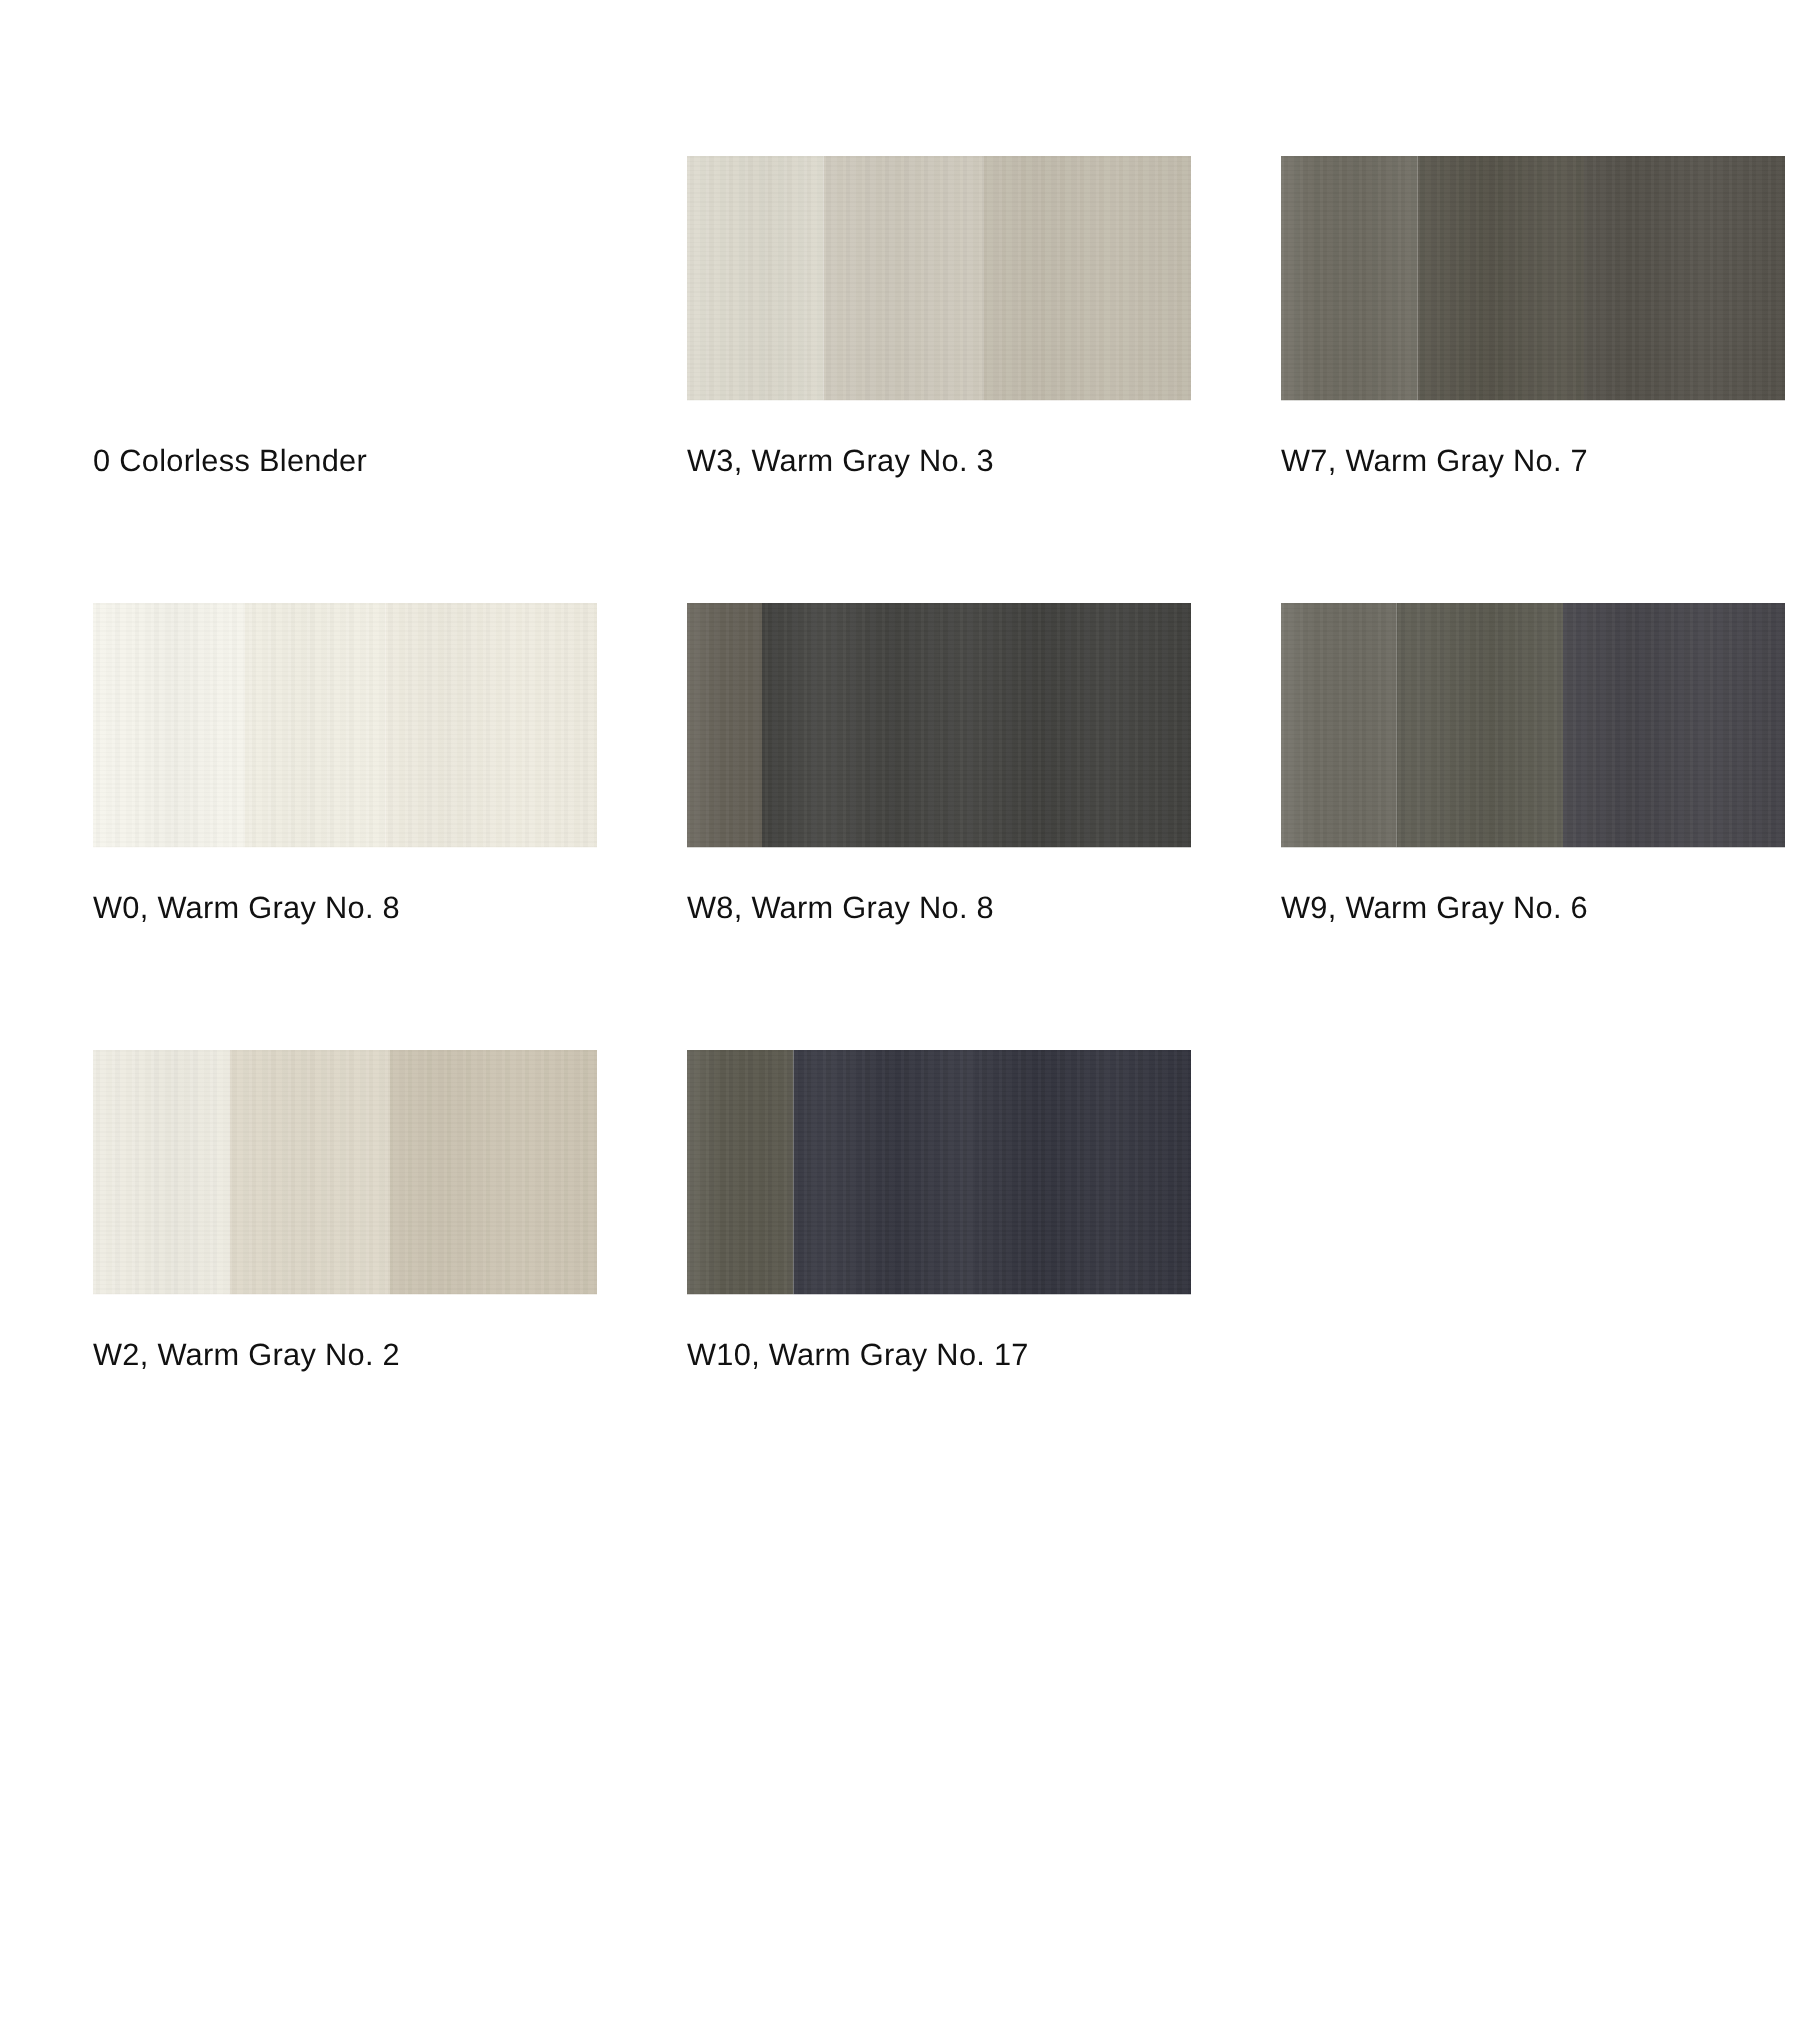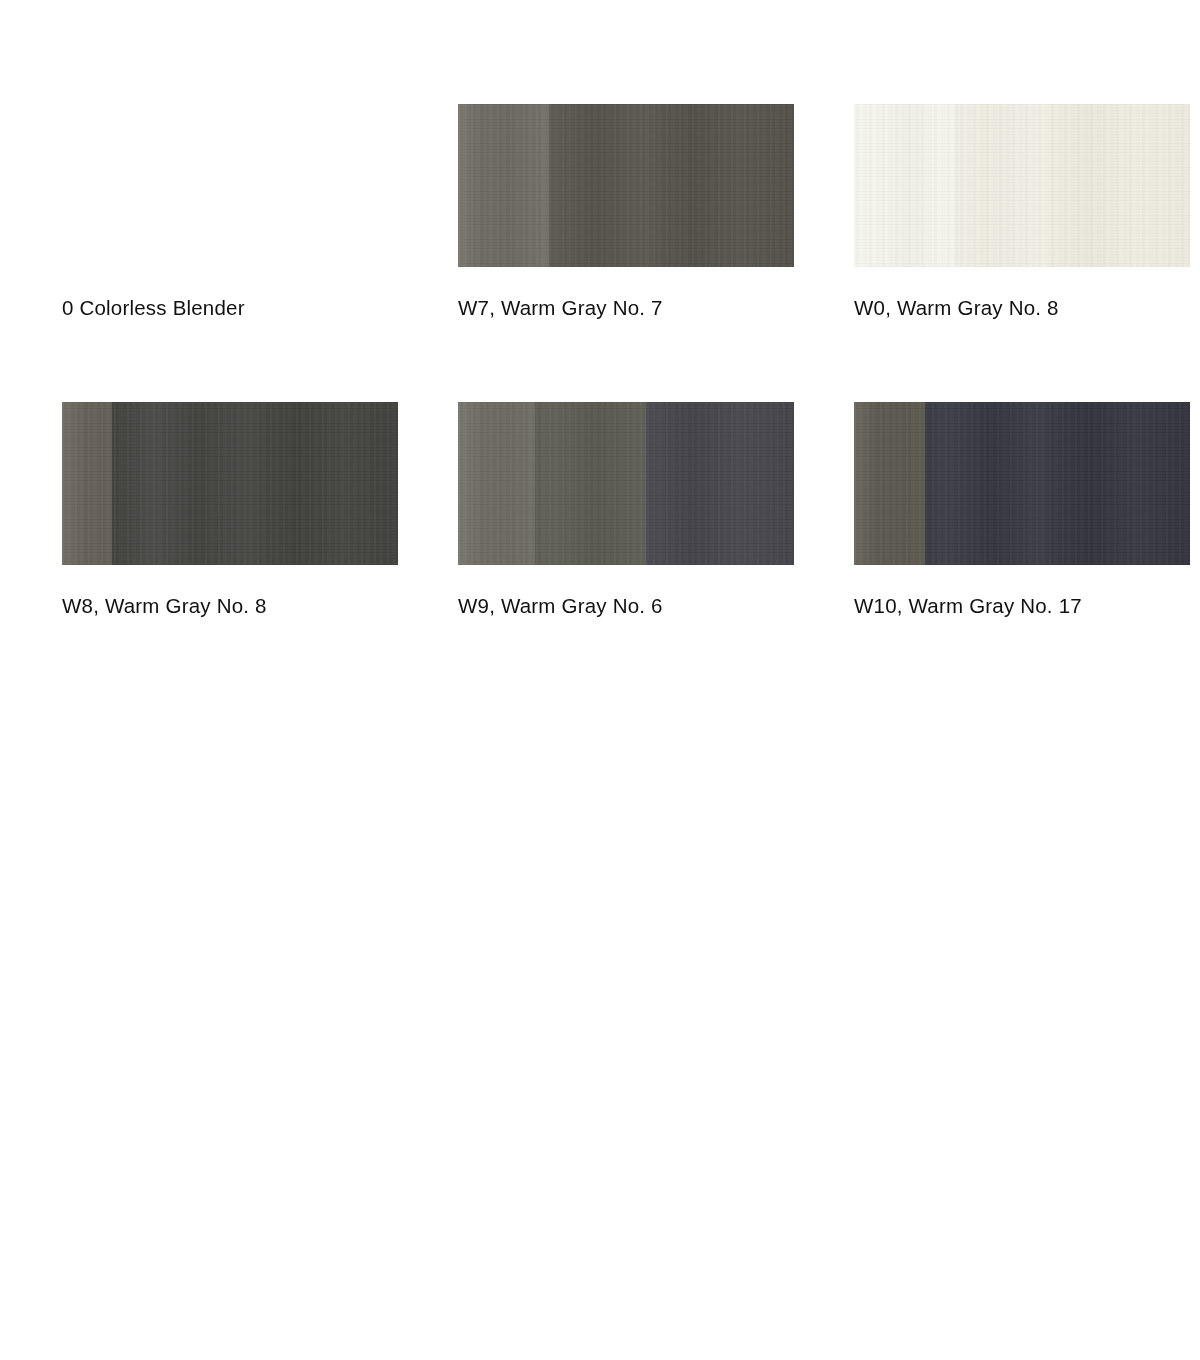--- a/index.html
+++ b/index.html
@@ -114,20 +114,30 @@
 </head>
 <body>
 
 <div id="chart-grid">
     <div class="swatch-cell">
       <div class="swatch-box is-blank"></div>
       <div class="swatch-label">0 Colorless Blender</div>
     </div>
     <div class="swatch-cell">
       <div class="swatch-box">
+        <div class="band" style="width: 27%; background: rgb(220, 217, 205);"></div>
+        <div class="band" style="width: 32%; background: rgb(205, 200, 187);"></div>
+        <div class="band" style="width: 41%; background: rgb(195, 189, 174);"></div>
+        <div class="grain"></div>
+        <div class="streaks"></div>
+      </div>
+      <div class="swatch-label">W3, Warm Gray No. 3</div>
+    </div>
+    <div class="swatch-cell">
+      <div class="swatch-box">
         <div class="band" style="width: 27%; background: rgb(110, 107, 97);"></div>
         <div class="band" style="width: 33%; background: rgb(86, 83, 73);"></div>
         <div class="band" style="width: 40%; background: rgb(84, 81, 74);"></div>
         <div class="grain"></div>
         <div class="streaks"></div>
       </div>
       <div class="swatch-label">W7, Warm Gray No. 7</div>
     </div>
     <div class="swatch-cell">
       <div class="swatch-box">
@@ -154,20 +164,30 @@
         <div class="band" style="width: 23%; background: rgb(109, 107, 98);"></div>
         <div class="band" style="width: 33%; background: rgb(90, 89, 79);"></div>
         <div class="band" style="width: 44%; background: rgb(69, 68, 74);"></div>
         <div class="grain"></div>
         <div class="streaks"></div>
       </div>
       <div class="swatch-label">W9, Warm Gray No. 6</div>
     </div>
     <div class="swatch-cell">
       <div class="swatch-box">
+        <div class="band" style="width: 27%; background: rgb(238, 236, 226);"></div>
+        <div class="band" style="width: 32%; background: rgb(222, 216, 201);"></div>
+        <div class="band" style="width: 41%; background: rgb(205, 197, 179);"></div>
+        <div class="grain"></div>
+        <div class="streaks"></div>
+      </div>
+      <div class="swatch-label">W2, Warm Gray No. 2</div>
+    </div>
+    <div class="swatch-cell">
+      <div class="swatch-box">
         <div class="band" style="width: 21%; background: rgb(92, 90, 79);"></div>
         <div class="band" style="width: 36%; background: rgb(53, 54, 64);"></div>
         <div class="band" style="width: 43%; background: rgb(51, 52, 62);"></div>
         <div class="grain"></div>
         <div class="streaks"></div>
       </div>
       <div class="swatch-label">W10, Warm Gray No. 17</div>
     </div>
   </div>
 

